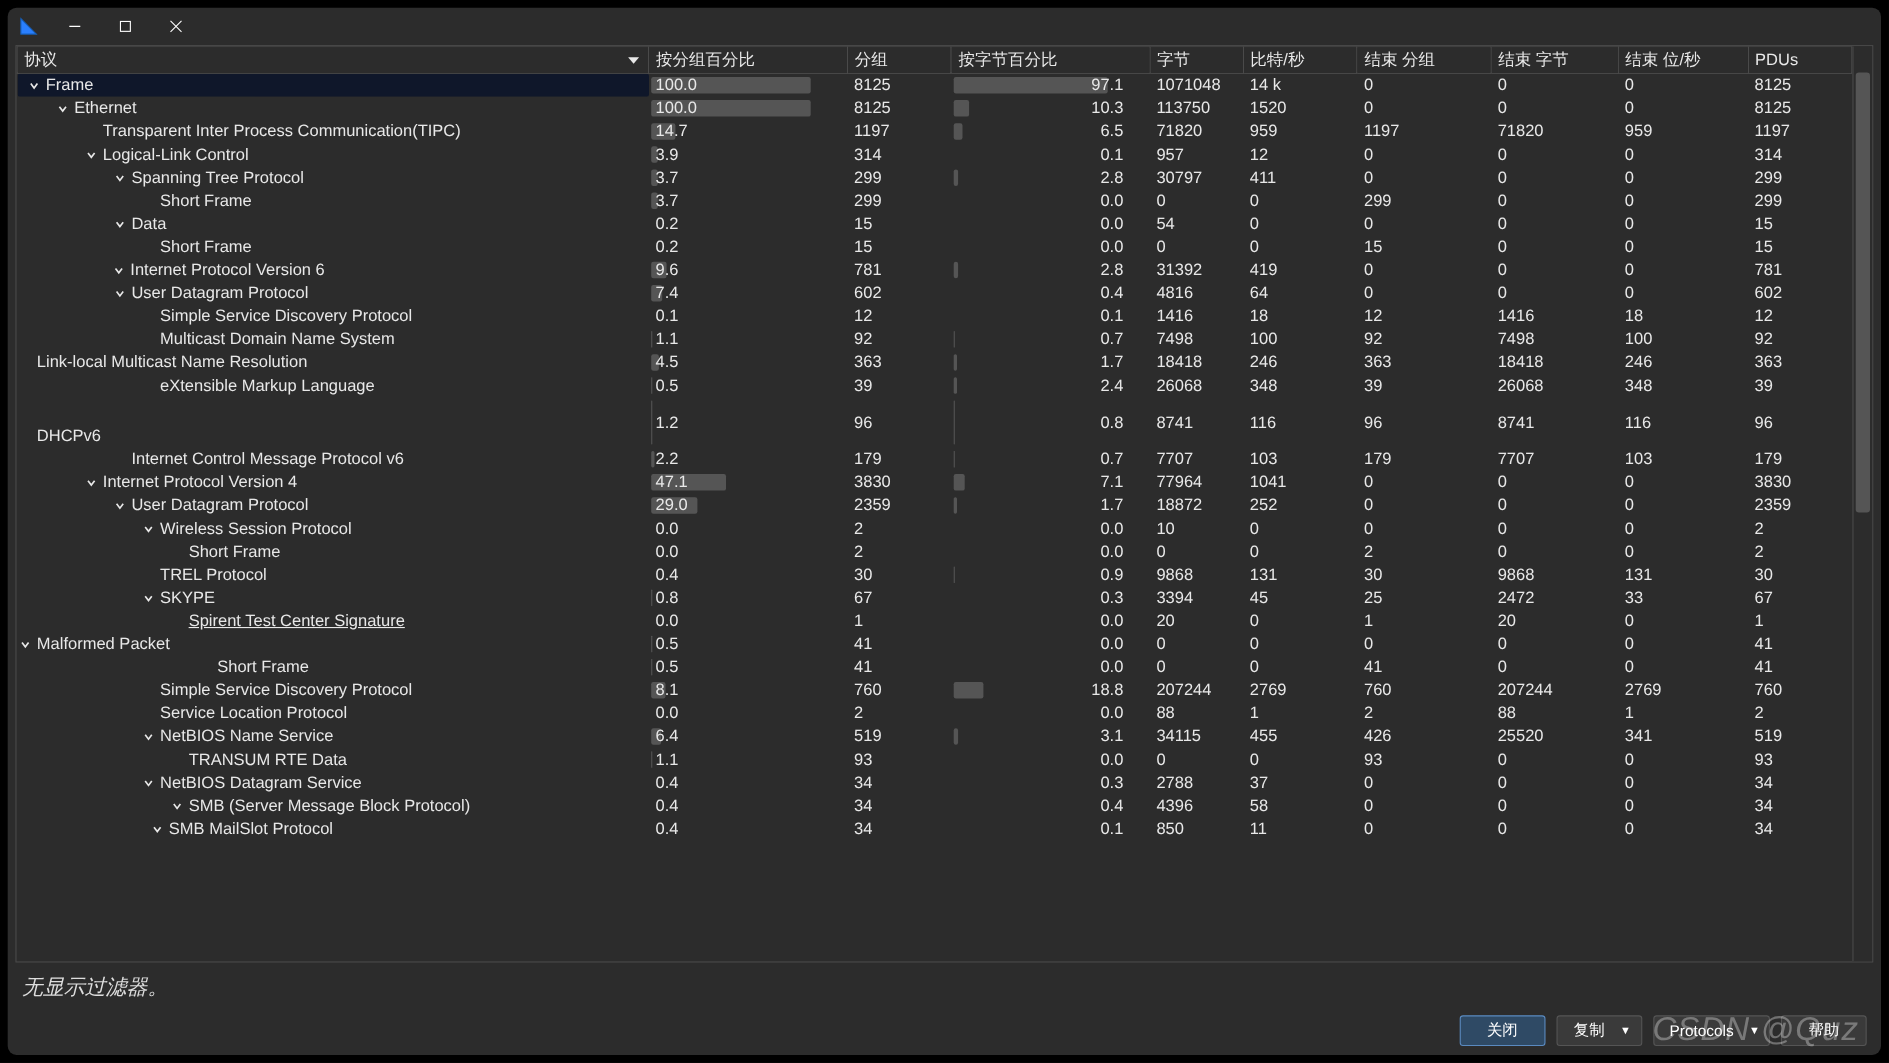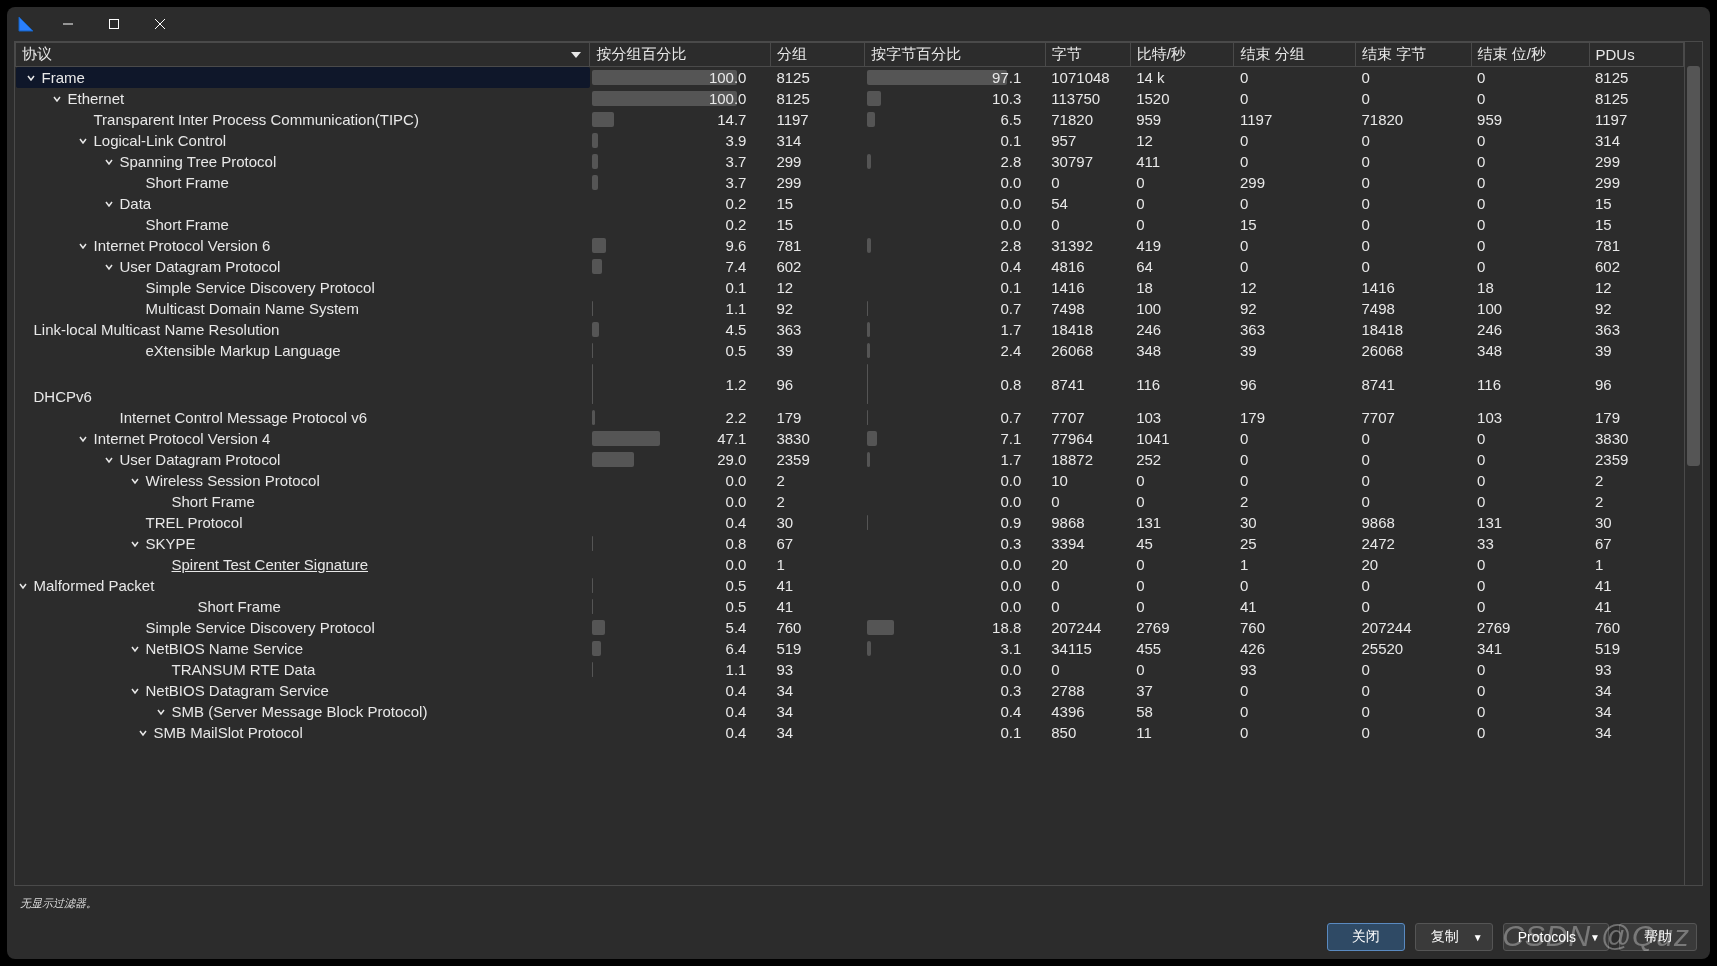--- a/index.html
+++ b/index.html
@@ -24,29 +24,29 @@
   tbody td.numl { text-align:left; }
   tbody tr.sel td.namecell .namebg { background:#0f172a; border-radius:2px; }
   td.namecell { padding:0; position:relative; }
   .namebg { display:flex; align-items:center; height:21px; }
   .tw { display:inline-flex; width:14px; height:14px; align-items:center; justify-content:center; margin-right:2px; }
   .tw svg { stroke:#e8e8e8; stroke-width:1.5; fill:none; }
   .nm { padding-left:2px; }
 
   td.barA { position:relative; }
   td.barA .bar { position:absolute; left:2px; top:3px; bottom:3px; background:#555; border-radius:2px; }
-  td.barA .val { position:relative; display:block; text-align:right; padding-right:18px; }
+  td.barA .val { position:relative; display:block; text-align:left; padding-right:18px; }
   td.barB { position:relative; padding-left:0; }
   td.barB .bar { position:absolute; left:2px; top:3px; bottom:3px; background:#555; border-radius:2px; }
   td.barB .val { position:relative; display:block; text-align:right; padding-right:18px; }
 
   .vscroll { width:18px; background:#2c2c2c; border-left:1px solid #4a4a4a; position:relative; }
   .vscroll .thumb { position:absolute; left:2px; right:2px; top:24px; height:400px; background:#555; border-radius:3px; }
 
-  .statusrow { padding:10px 6px 6px 6px; font-style:italic; color:#ddd; font-size:11px; }
+  .statusrow { padding:10px 6px 6px 6px; font-style:italic; color:#ddd; font-size:19px; }
 
   .btnrow { display:flex; justify-content:flex-end; gap:10px; padding:6px 6px 0 0; }
   .btn { background:#3a3a3a; border:1px solid #555; color:#fff; height:28px; min-width:78px; padding:0 14px; display:flex; align-items:center; justify-content:center; font-size:14px; border-radius:3px; }
   .btn.primary { border:1px solid #5a8ac0; background:#2f4a65; }
   .btn .dd { margin-left:14px; font-size:10px; }
   .btn.split { padding-right:8px; }
 
   .watermark { position:absolute; right:20px; bottom:6px; color:rgba(240,240,240,0.35); font-size:30px; font-style:italic; font-family:"Segoe UI",sans-serif; letter-spacing:1px; pointer-events:none; }
 
   .c-proto{width:487px;} .c-pct{width:153px;} .c-pkt{width:80px;}
@@ -314,21 +314,21 @@
                 </td>
                 <td class="numl">0</td>
                 <td class="numl">0</td>
                 <td class="numl">15</td>
                 <td class="numl">0</td>
                 <td class="numl">0</td>
                 <td class="numl">15</td>
               </tr>
               <tr>
                 <td class="namecell">
-                  <div class="namebg" style="padding-left: 60px;">
+                  <div class="namebg" style="padding-left: 85px;">
                     <span class="tw">
                       <svg width="10" height="10" viewBox="0 0 10 10">
                         <polyline points="2,3 5,7 8,3"></polyline>
                       </svg>
                     </span>
                     <span class="nm">Internet Protocol Version 6</span>
                   </div>
                 </td>
                 <td class="barA">
                   <div class="bar" style="width: 14.5px;"></div>
@@ -740,33 +740,56 @@
               </tr>
               <tr>
                 <td class="namecell">
                   <div class="namebg" style="padding-left: 112px;">
                     <span class="tw"></span>
                     <span class="nm">Simple Service Discovery Protocol</span>
                   </div>
                 </td>
                 <td class="barA">
                   <div class="bar" style="width: 13.05px;"></div>
-                  <span class="val">5.4</span>
+                  <span class="val">8.1</span>
                 </td>
                 <td class="numl">760</td>
                 <td class="barB">
                   <div class="bar" style="width: 27.55px;"></div>
                   <span class="val">18.8</span>
                 </td>
                 <td class="numl">207244</td>
                 <td class="numl">2769</td>
                 <td class="numl">760</td>
                 <td class="numl">207244</td>
                 <td class="numl">2769</td>
                 <td class="numl">760</td>
+              </tr>
+              <tr>
+                <td class="namecell">
+                  <div class="namebg" style="padding-left: 112px;">
+                    <span class="tw"></span>
+                    <span class="nm">Service Location Protocol</span>
+                  </div>
+                </td>
+                <td class="barA">
+                  <div class="bar" style="width: 0px;"></div>
+                  <span class="val">0.0</span>
+                </td>
+                <td class="numl">2</td>
+                <td class="barB">
+                  <div class="bar" style="width: 0px;"></div>
+                  <span class="val">0.0</span>
+                </td>
+                <td class="numl">88</td>
+                <td class="numl">1</td>
+                <td class="numl">2</td>
+                <td class="numl">88</td>
+                <td class="numl">1</td>
+                <td class="numl">2</td>
               </tr>
               <tr>
                 <td class="namecell">
                   <div class="namebg" style="padding-left: 112px;">
                     <span class="tw">
                       <svg width="10" height="10" viewBox="0 0 10 10">
                         <polyline points="2,3 5,7 8,3"></polyline>
                       </svg>
                     </span>
                     <span class="nm">NetBIOS Name Service</span>

